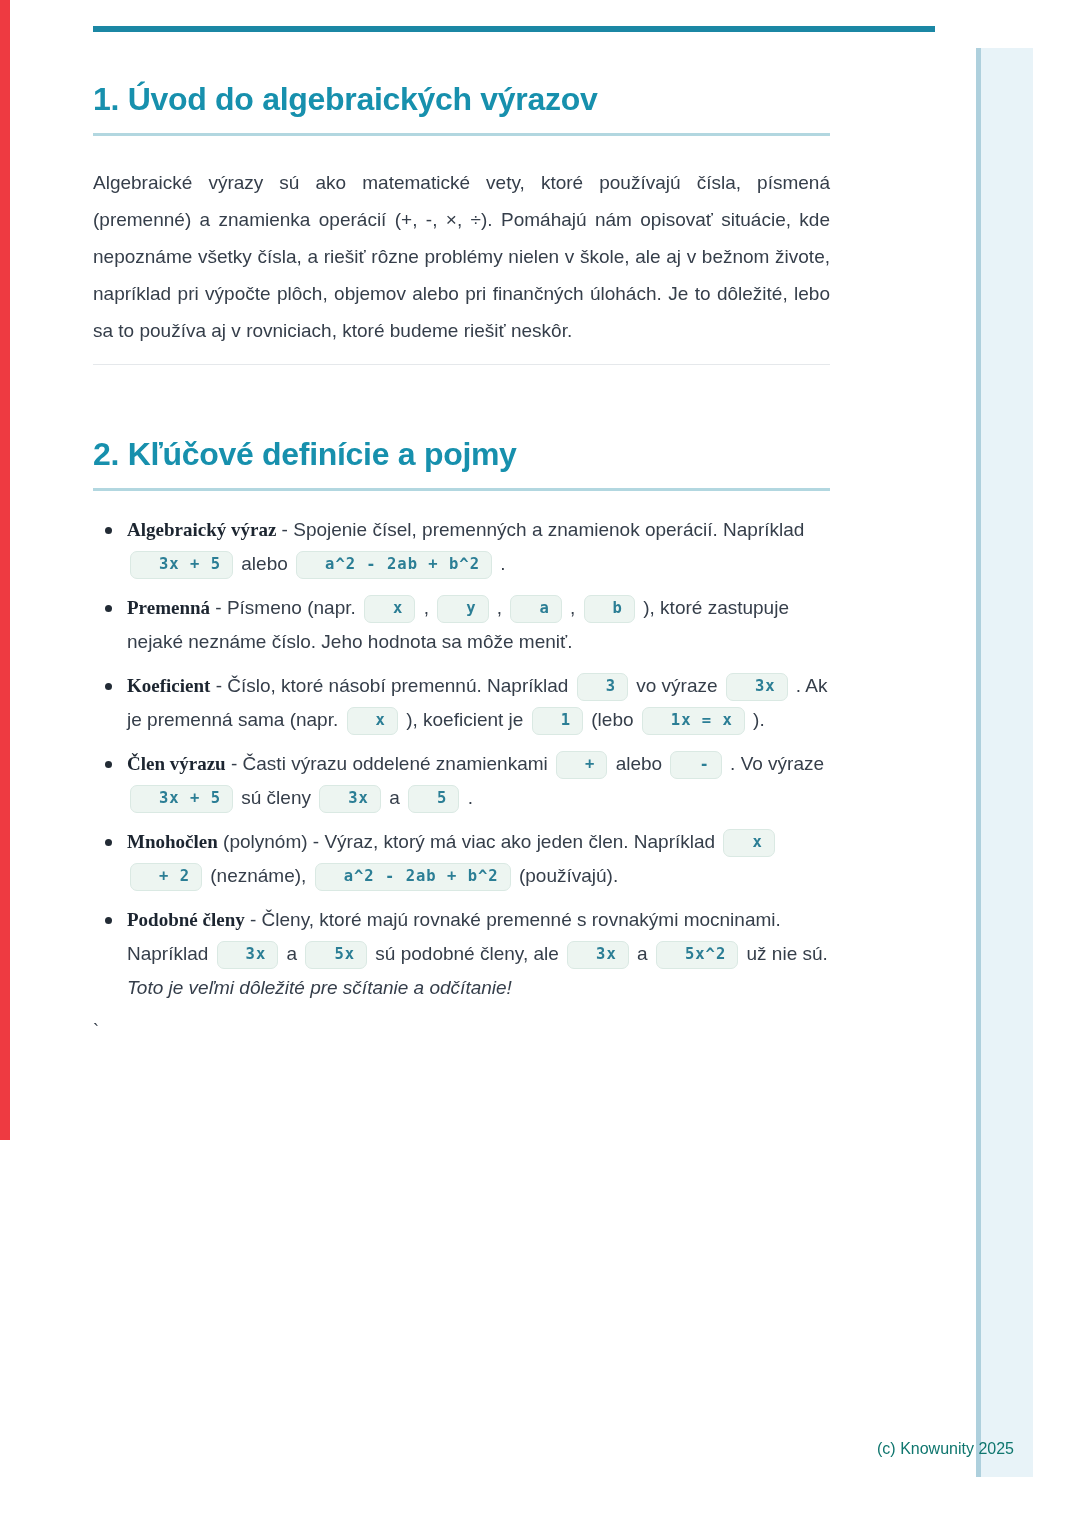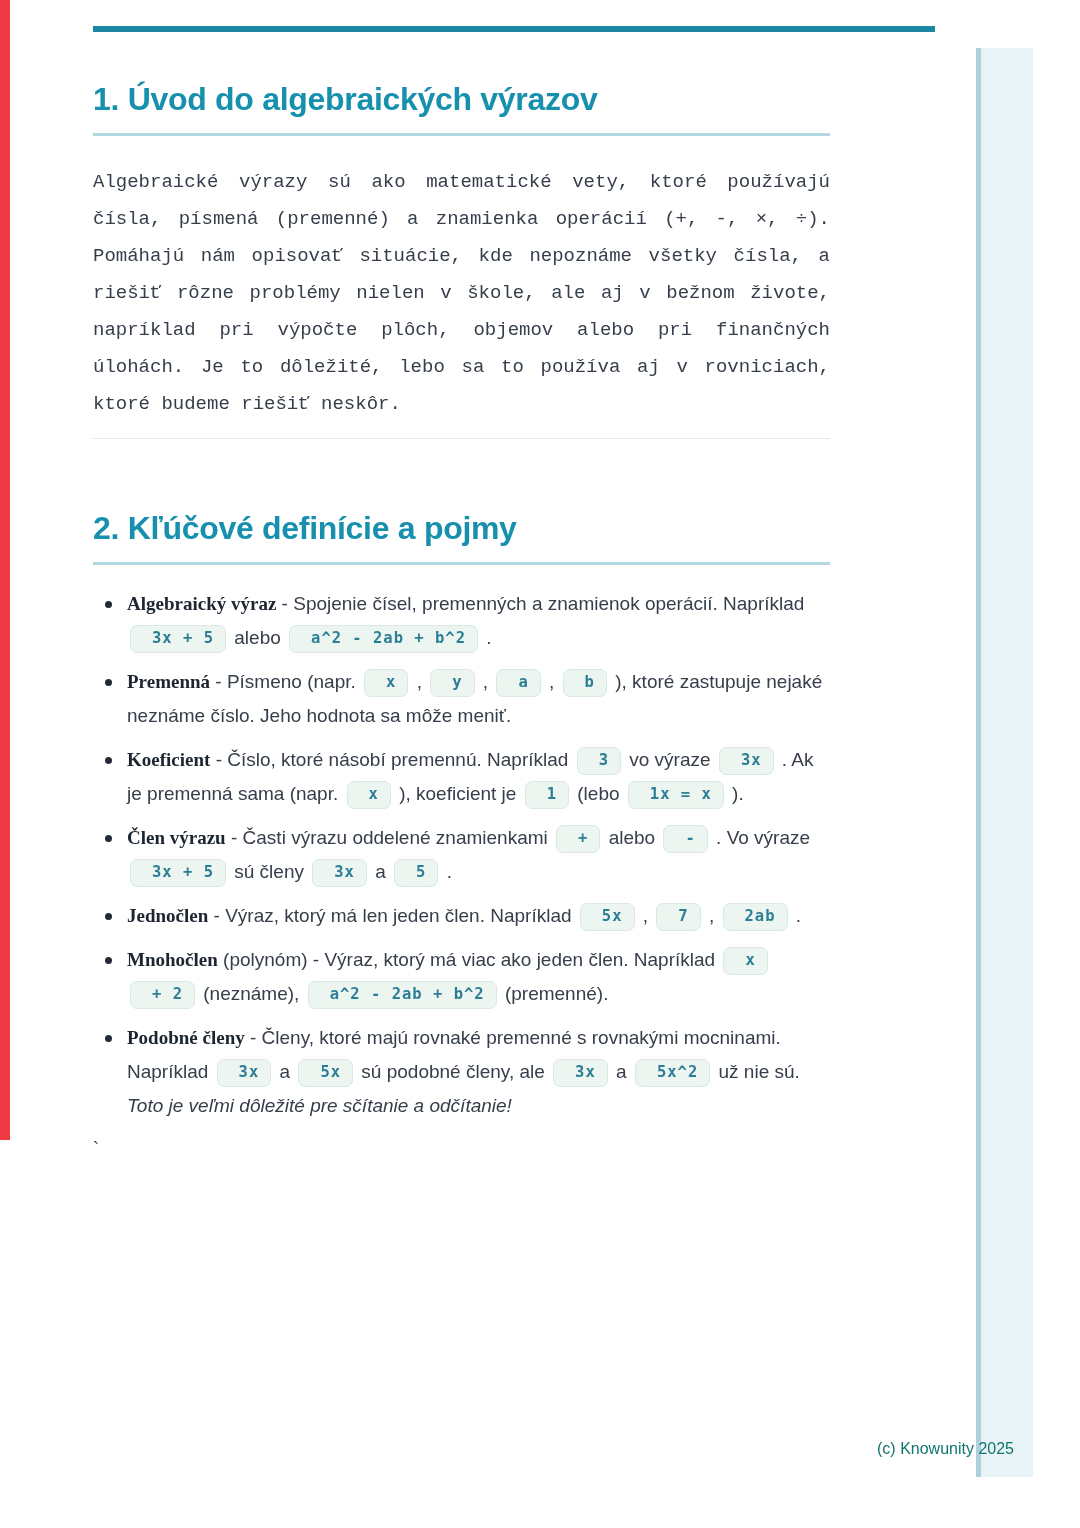--- a/index.html
+++ b/index.html
@@ -64,21 +64,20 @@
     width: 737px; height: 3px;
     background: #b2d7e0;
   }
   p.para {
     margin: 28px 0 0 0;
     width: 737px;
     font-size: 19px;
     line-height: 37px;
     text-align: justify;
     color: #353e4a;
-    font-family: Liberation Mono, monospace;
   }
   hr.divider {
     border: none;
     border-top: 1px solid #e5e8eb;
     width: 737px;
     margin: 15px 0 0 0;
   }
   p.intro {
     margin: 28px 0 0 0;
     width: 737px;
@@ -113,21 +112,21 @@
   .seg-code {
     display: inline-block;
     font-family: "DejaVu Sans Mono", monospace;
     font-size: 15.5px;
     font-weight: 700;
     letter-spacing: 1px;
     color: #2b7e95;
     background: #edf5f1;
     border: 1px solid #dae9e3;
     border-radius: 7px;
-    padding: 1px 11px 2px 21px;
+    padding: 1px 11px 2px 28px;
     margin: 0 3px;
     line-height: 23px;
     vertical-align: 1px;
   }
   .stray {
     margin-top: 16px;
     font-size: 18px;
     color: #353e4a;
   }
   .footer {
@@ -156,22 +155,21 @@
     <hr class="divider">
 
     <h2 class="section-heading second">2. Kľúčové definície a pojmy</h2>
     <div class="h2-rule"></div>
 
     <ul class="terms text-col" id="terms-list">
         <li><span class="seg-bold">Algebraický výraz</span><span class="seg-text"> - Spojenie čísel, premenných a znamienok operácií. Napríklad </span><span class="seg-code">3x + 5</span><span class="seg-text"> alebo </span><span class="seg-code">a^2 - 2ab + b^2</span><span class="seg-text"> .</span></li>
         <li><span class="seg-bold">Premenná</span><span class="seg-text"> - Písmeno (napr. </span><span class="seg-code">x</span><span class="seg-text"> , </span><span class="seg-code">y</span><span class="seg-text"> , </span><span class="seg-code">a</span><span class="seg-text"> , </span><span class="seg-code">b</span><span class="seg-text"> ), ktoré zastupuje nejaké neznáme číslo. Jeho hodnota sa môže meniť.</span></li>
         <li><span class="seg-bold">Koeficient</span><span class="seg-text"> - Číslo, ktoré násobí premennú. Napríklad </span><span class="seg-code">3</span><span class="seg-text"> vo výraze </span><span class="seg-code">3x</span><span class="seg-text"> . Ak je premenná sama (napr. </span><span class="seg-code">x</span><span class="seg-text"> ), koeficient je </span><span class="seg-code">1</span><span class="seg-text"> (lebo </span><span class="seg-code">1x = x</span><span class="seg-text"> ).</span></li>
         <li><span class="seg-bold">Člen výrazu</span><span class="seg-text"> - Časti výrazu oddelené znamienkami </span><span class="seg-code">+</span><span class="seg-text"> alebo </span><span class="seg-code">-</span><span class="seg-text"> . Vo výraze </span><span class="seg-code">3x + 5</span><span class="seg-text"> sú členy </span><span class="seg-code">3x</span><span class="seg-text"> a </span><span class="seg-code">5</span><span class="seg-text"> .</span></li>
-        <li><span class="seg-bold">Jednočlen</span><span class="seg-text"> - Výraz, ktorý má len jeden člen. Napríklad </span><span class="seg-code">5x</span><span class="seg-text"> , </span><span class="seg-code">7</span><span class="seg-text"> , </span><span class="seg-code">2ab</span><span class="seg-text"> .</span></li>
-        <li><span class="seg-bold">Mnohočlen</span><span class="seg-text"> (polynóm) - Výraz, ktorý má viac ako jeden člen. Napríklad </span><span class="seg-code">x</span><span class="seg-text"> </span><span class="seg-code">+ 2</span><span class="seg-text"> (neznáme), </span><span class="seg-code">a^2 - 2ab + b^2</span><span class="seg-text"> (premenné).</span></li>
+        <li><span class="seg-bold">Mnohočlen</span><span class="seg-text"> (polynóm) - Výraz, ktorý má viac ako jeden člen. Napríklad </span><span class="seg-code">x</span><span class="seg-text"> </span><span class="seg-code">+ 2</span><span class="seg-text"> (neznáme), </span><span class="seg-code">a^2 - 2ab + b^2</span><span class="seg-text"> (používajú).</span></li>
         <li><span class="seg-bold">Podobné členy</span><span class="seg-text"> - Členy, ktoré majú rovnaké premenné s rovnakými mocninami. Napríklad </span><span class="seg-code">3x</span><span class="seg-text"> a </span><span class="seg-code">5x</span><span class="seg-text"> sú podobné členy, ale </span><span class="seg-code">3x</span><span class="seg-text"> a </span><span class="seg-code">5x^2</span><span class="seg-text"> už nie sú. </span><span class="seg-italic">Toto je veľmi dôležité pre sčítanie a odčítanie!</span></li>
       </ul>
 
     <div class="stray">`</div>
   </main>
 
   <div class="footer">(c) Knowunity 2025</div>
 </div>
 
 </body></html>

